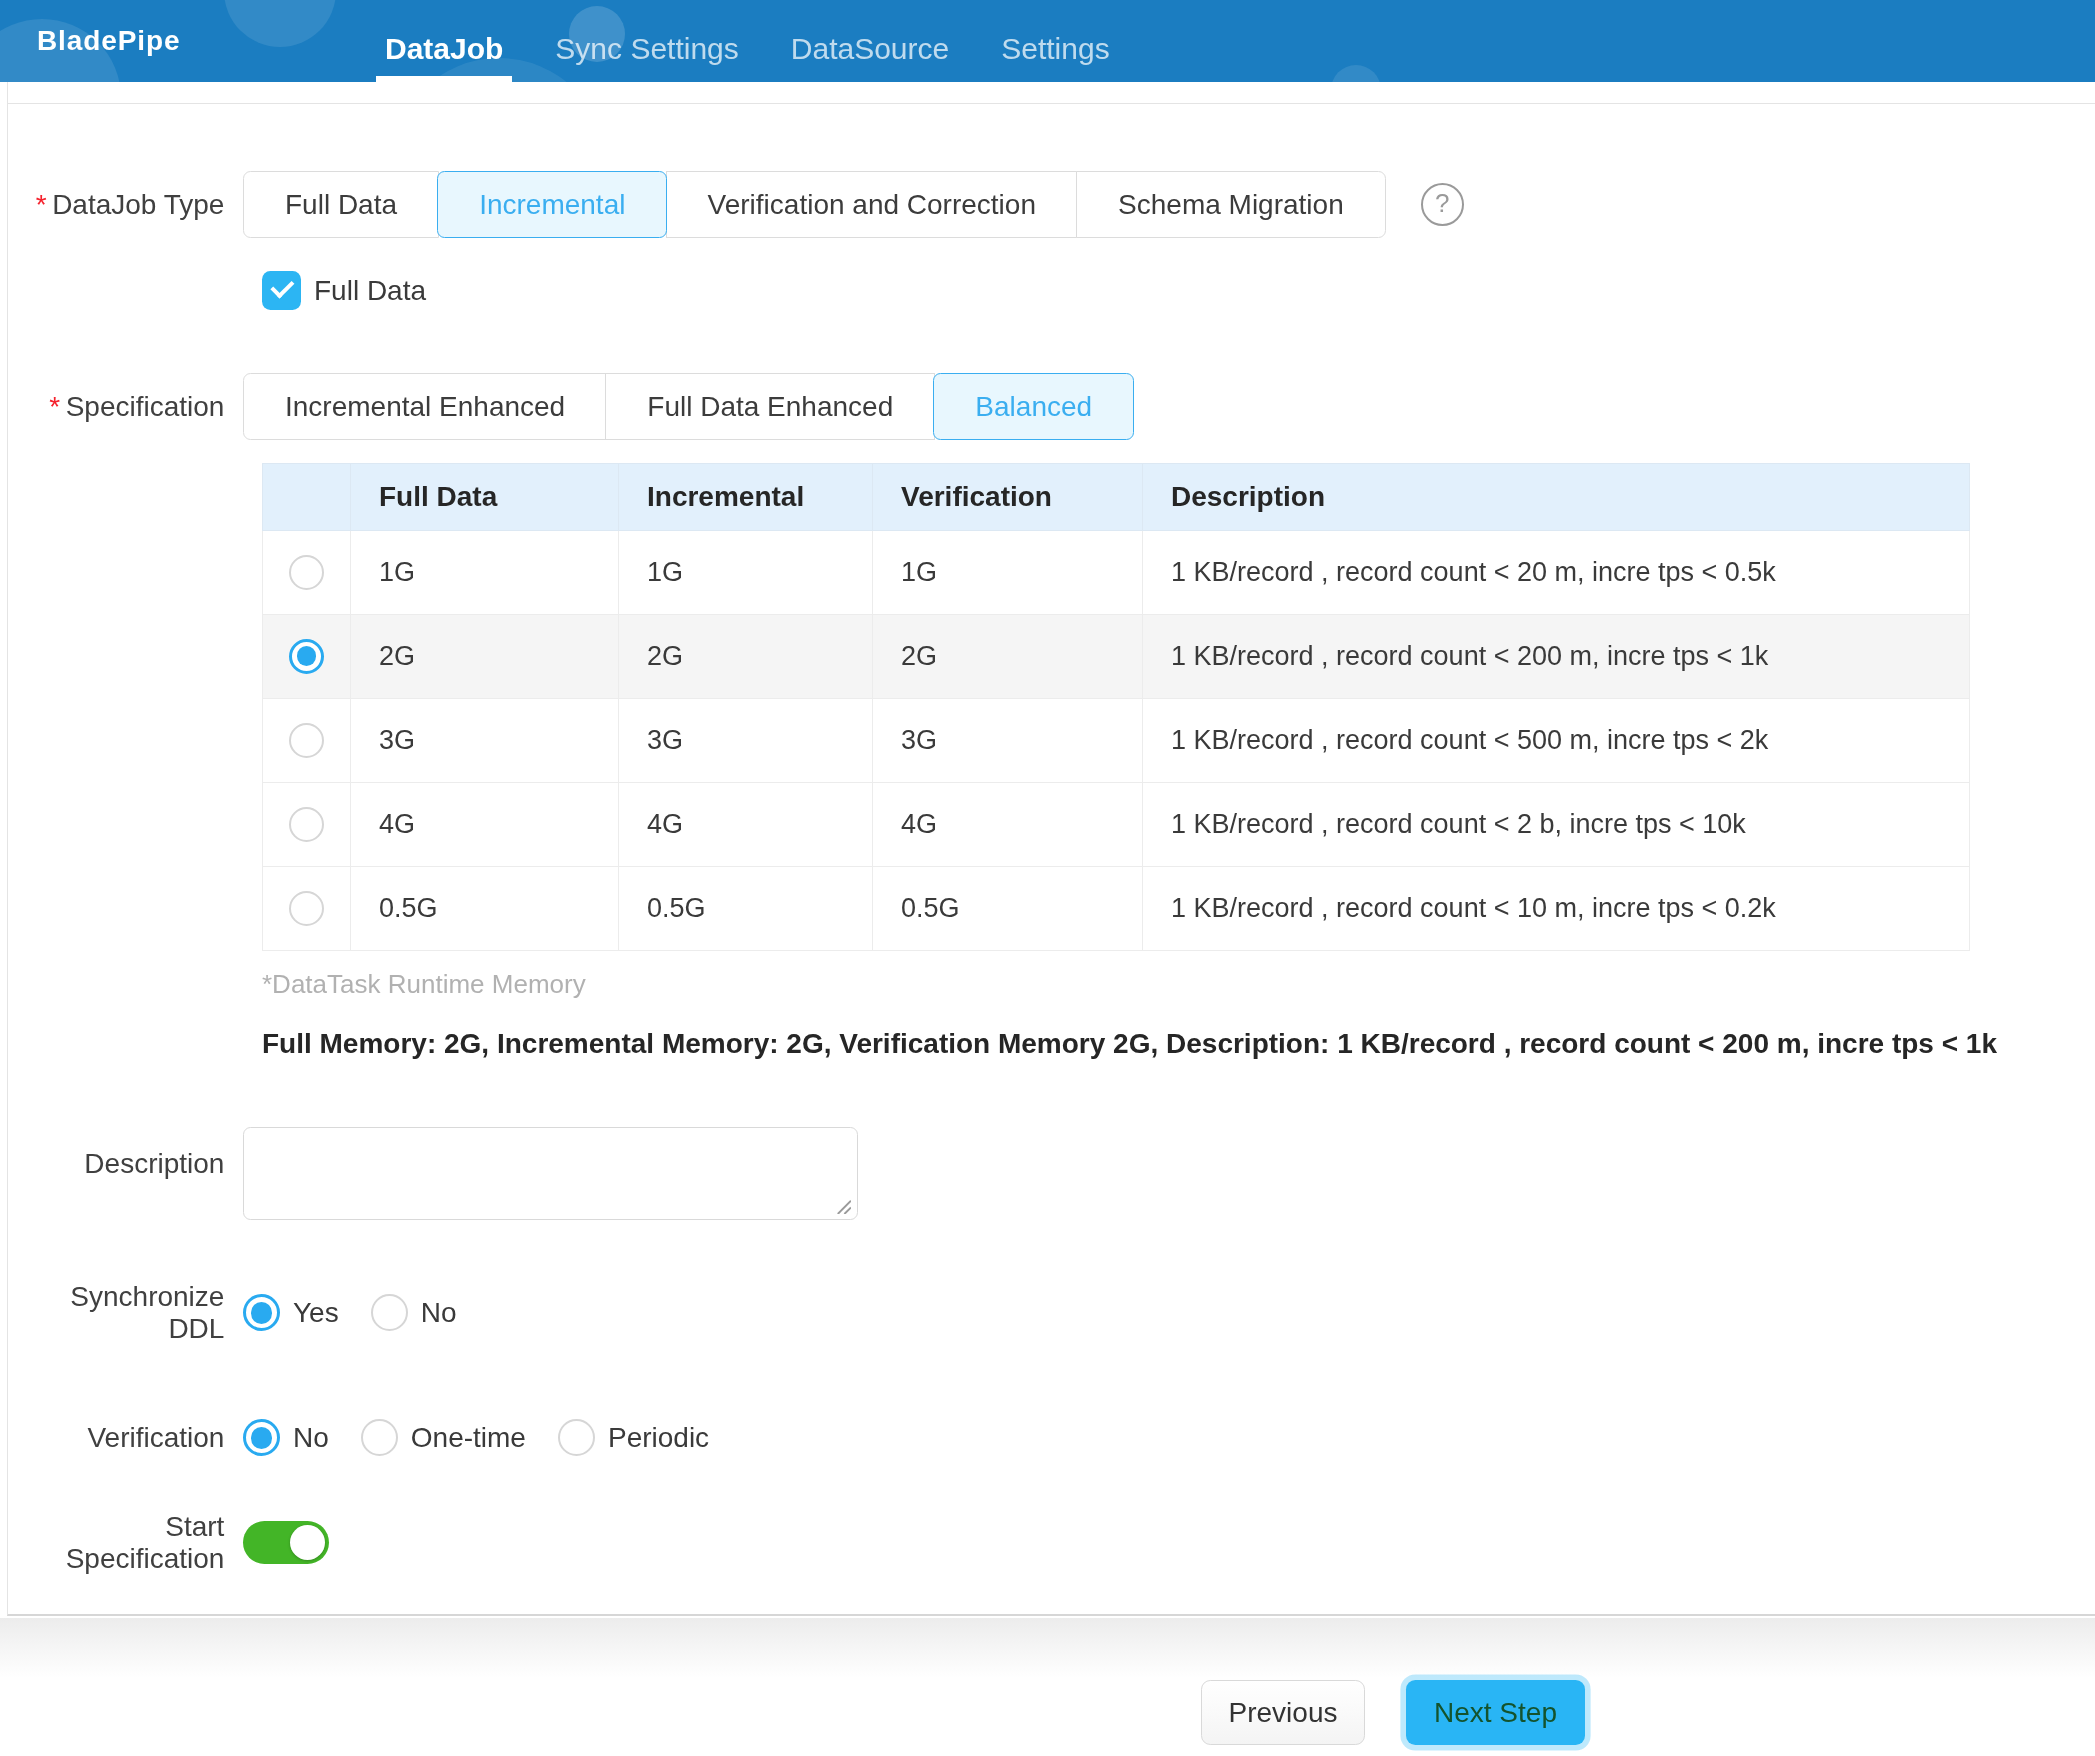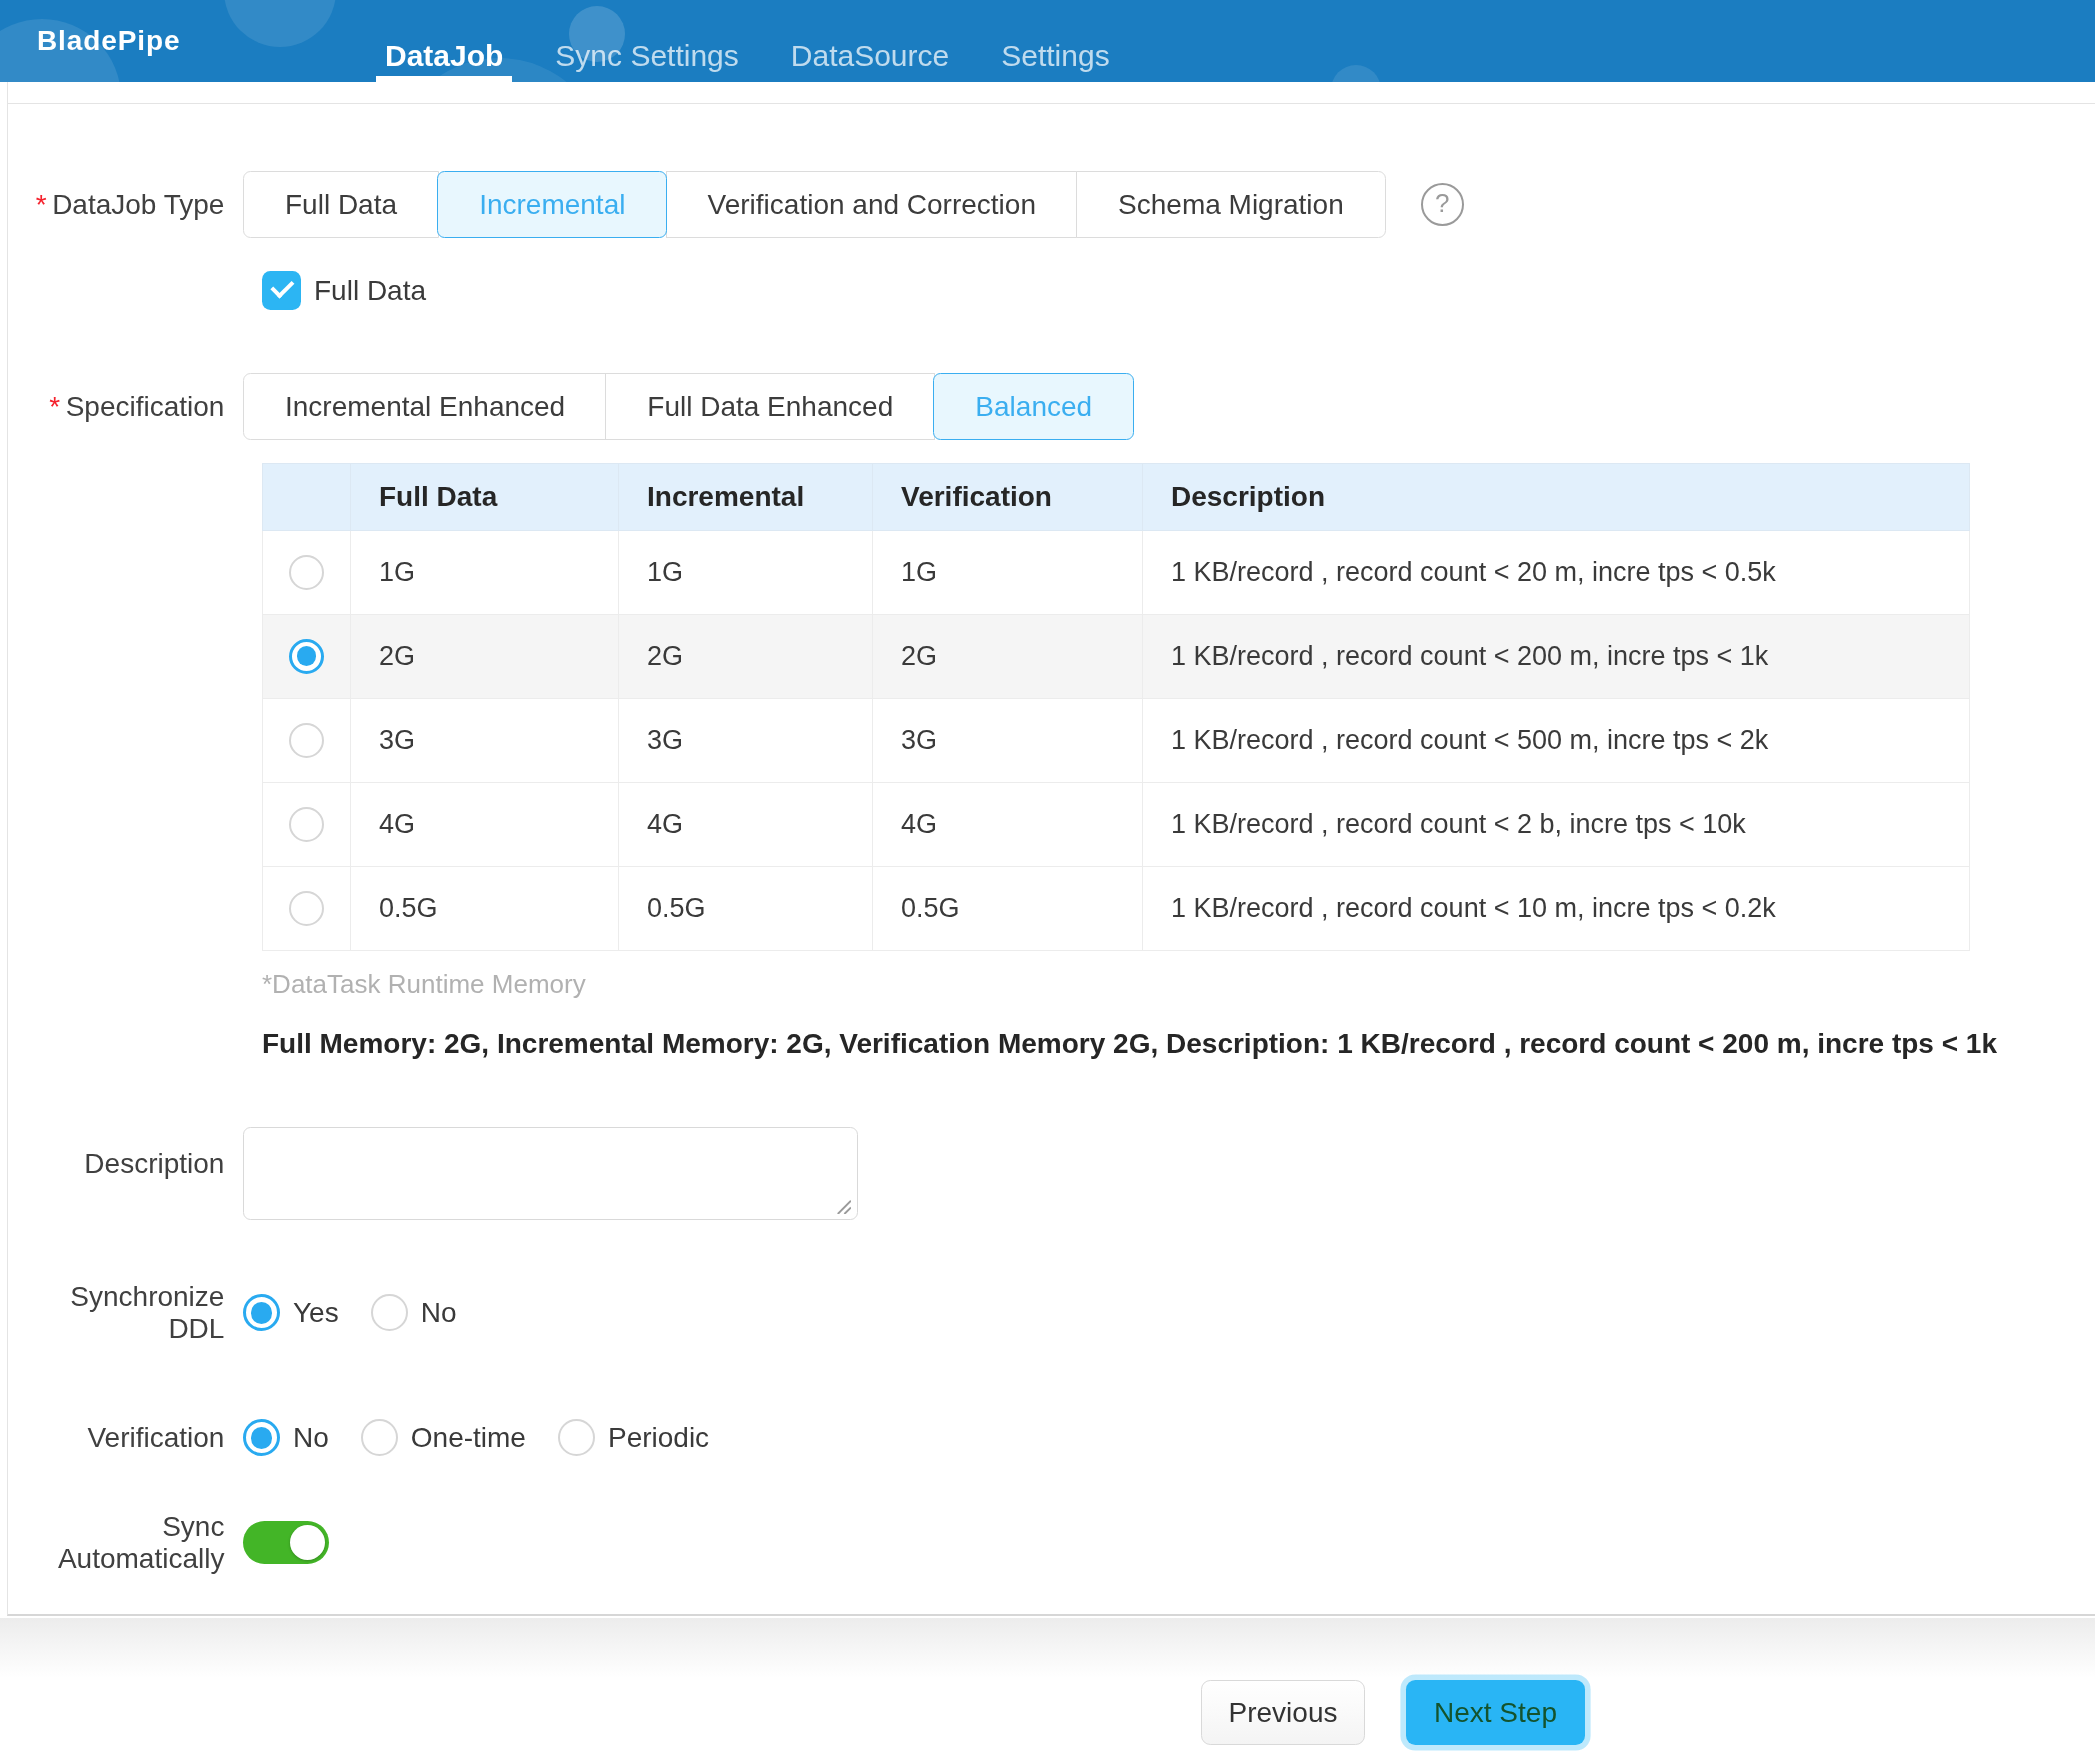--- a/index.html
+++ b/index.html
@@ -11,21 +11,21 @@
             background:#1b7dc1; overflow:hidden; }
   .bubble { position:absolute; border-radius:50%; background:rgba(255,255,255,0.10); }
   .b1 { width:158px; height:158px; left:-37px; top:18.6px; }
   .b2 { width:112px; height:112px; left:224px; top:-65px; }
   .b3 { width:56px;  height:56px;  left:569px; top:5.6px;  background:rgba(255,255,255,0.16);}
   .b4 { width:214px; height:214px; left:392px; top:58px; background:rgba(255,255,255,0.08);}
   .b5 { width:50px;  height:50px;  left:1331px; top:65px;}
   .logo { position:absolute; left:37px; top:0; height:82px; line-height:82px;
           color:#fff; font-size:28px; font-weight:700; letter-spacing:0.9px; z-index:2;}
   .nav-items { position:absolute; left:359px; top:0; height:82px; display:flex; z-index:2;}
-  .nav-item { position:relative; height:82px; line-height:82px; padding:15px 26px;
+  .nav-item { position:relative; height:82px; line-height:82px; padding:8px 26px;
               font-size:30px; color:rgba(255,255,255,0.72); cursor:pointer; }
   .nav-item.active { color:#fff; font-weight:600; }
   .nav-item.active::after { content:""; position:absolute; left:17px; right:17px;
               bottom:0; height:6.5px; background:#fff; }
 
   
   .card { position:absolute; left:7px; top:82px; right:0; height:1534px;
           background:#fff; border-left:1.9px solid #e4e4e4;
           border-bottom:2.8px solid #d6d6d6; }
   .card-top-divider { height:22.4px; border-bottom:1.9px solid #e4e4e4; }
@@ -260,21 +260,21 @@
         <span class="radio"></span>
         <span class="opt-label">One-time</span>
       </div>
       <div class="radio-option">
         <span class="radio"></span>
         <span class="opt-label">Periodic</span>
       </div>
     </div>
 
     <div class="form-row row-start">
-      <div class="form-label">Sync Automatically</div>
+      <div class="form-label">Start Specification</div>
       <div class="toggle">
         <span class="knob"></span>
       </div>
     </div>
 
   </div>
 </div>
 
 <div class="footer">
   <div class="footer-gradient"></div>

